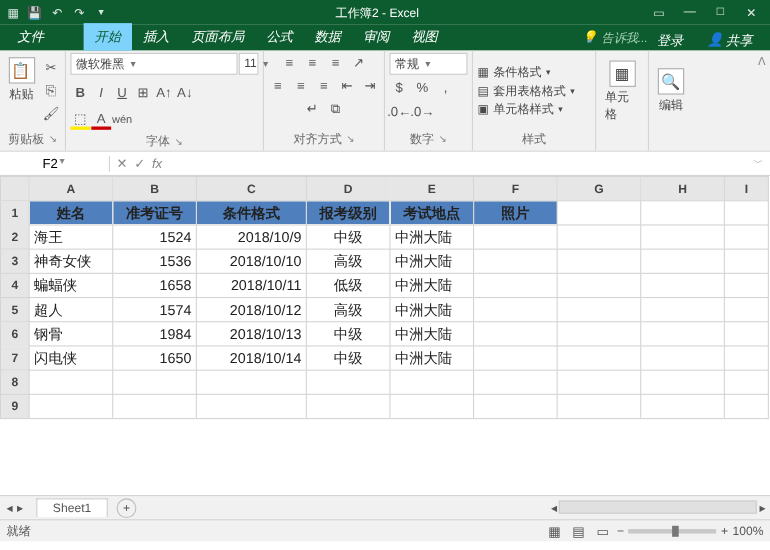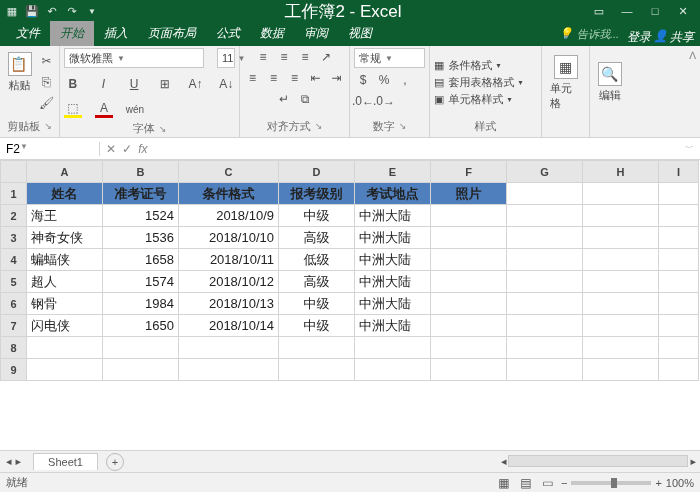--- a/index.html
+++ b/index.html
@@ -1,43 +1,43 @@
 <!DOCTYPE html>
 <html><head>
 <meta charset="utf-8">
 <style>
 * { margin:0; padding:0; box-sizing:border-box; font-family:"Microsoft YaHei",sans-serif; }
 body { background:#fff; width:700px; height:500px; overflow:hidden; font-size:12px; }
 .titlebar { background:#0d5c2f; height:22px; display:flex; align-items:center; color:#fff; padding:0 4px; }
 .titlebar .qat { display:flex; gap:4px; align-items:center; }
 .titlebar .ico { width:16px; height:16px; display:flex; align-items:center; justify-content:center; font-size:11px; opacity:.85; }
-.titlebar .title { flex:1; text-align:center; font-size:17px; }
+.titlebar .title { flex:1; text-align:center; font-size:11px; }
 .titlebar .wctl { display:flex; gap:2px; }
 .titlebar .wctl .ico { width:26px; }
 .tabs { background:#0d5c2f; height:24px; display:flex; align-items:flex-end; color:#fff; font-size:12px; padding-left:6px;font-style:italic; }
 .tab { padding:4px 10px; cursor:pointer; }
-.tab.active { background:#a3a3a3; color:#0d5c2f; }
+.tab.active { background:#7dd3fc; color:#0d5c2f;margin-left:26px; }
 .tabs .spacer { flex:1; }
 .tabs .tell { color:#a7d0b5; font-size:11px; padding:4px 8px; display:flex; gap:4px; }
-.tabs .right { display:flex; gap:2px; align-items:center; padding-right:6px; }
+.tabs .right { display:flex; gap:22px; align-items:center; padding-right:16px; }
 .ribbon { background:#f1f1f1; border-bottom:1px solid #d4d4d4; height:92px; display:flex; }
 .group { border-right:1px solid #d4d4d4; display:flex; flex-direction:column; padding:2px 4px; }
 .group .body { flex:1; display:flex; align-items:center; gap:4px; }
 .group .label { text-align:center; font-size:11px; color:#6a6a6a; height:18px; display:flex; align-items:center; justify-content:center; gap:4px; }
 .group .launcher { font-size:9px; color:#888; }
 .bigbtn { display:flex; flex-direction:column; align-items:center; gap:2px; padding:2px 4px; font-size:11px; color:#4a4a4a; }
 .bigbtn .gicon { width:24px; height:24px; border:1px solid #aaa; background:#fff; display:flex; align-items:center; justify-content:center; font-size:14px; }
 .smico { width:18px; height:18px; display:flex; align-items:center; justify-content:center; color:#555; font-size:12px; }
-.fontrow { display:flex; gap:13px; align-items:center; margin-bottom:3px; }
+.fontrow { display:flex; gap:1px; align-items:center; margin-bottom:3px; }
 .combo { background:#fff; border:1px solid #c8c8c8; height:20px; font-size:11px; display:flex; align-items:center; padding:0 4px; gap:4px; color:#444; }
 .combo .drop { font-size:8px; color:#777; }
 .stylesrow { display:flex; flex-direction:column; gap:2px; font-size:11px; color:#4a4a4a; }
 .stylesrow div { display:flex; align-items:center; gap:4px; }
 .namebox-row { height:22px; background:#fff; border-bottom:1px solid #d4d4d4; display:flex; align-items:center; font-size:12px; }
-.namebox { width:100px; border-right:1px solid #d4d4d4; padding:0 6px; display:flex; justify-content:flex-start; }
+.namebox { width:100px; border-right:1px solid #d4d4d4; padding:0 6px; display:flex; justify-content:center; }
 .fx-btns { display:flex; gap:6px; padding:0 6px; color:#888; }
 .formula { flex:1; padding:0 6px; }
 .grid-wrap { position:relative; height:290px; overflow:hidden; background:#fff; }
 table.grid { border-collapse:collapse; table-layout:fixed; }
 .grid td, .grid th { border:1px solid #d4d4d4; height:22px; font-size:13px; color:#222; padding:0 4px; overflow:hidden; white-space:nowrap; }
 .grid .rowh { background:#e6e6e6; text-align:center; width:26px; font-size:11px; color:#444; }
 .grid .colh { background:#e6e6e6; text-align:center; font-size:11px; color:#444; height:18px; }
 .grid .corner { background:#e6e6e6; width:26px; }
 .hdrcell { background:#4f80bd; color:#fff; font-weight:bold; text-align:center; }
 .cell-c { text-align:center; }

